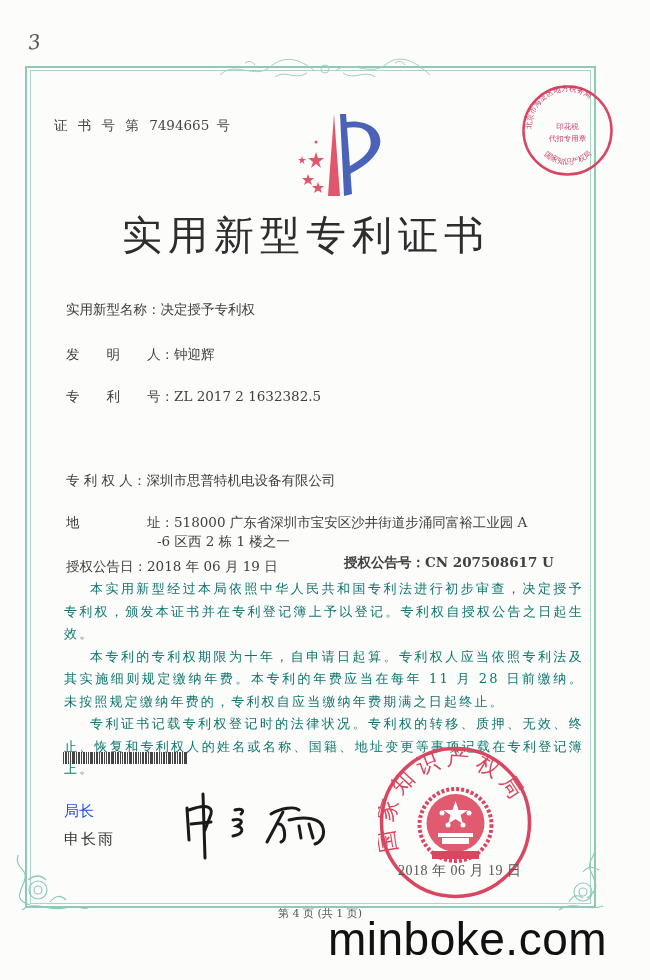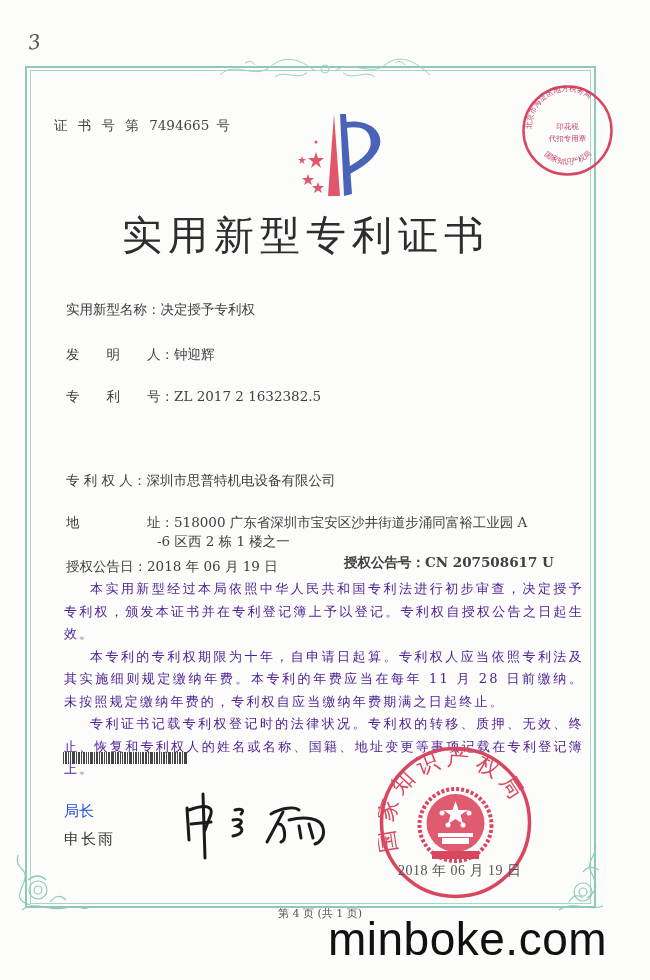--- a/index.html
+++ b/index.html
@@ -21,21 +21,21 @@
     .logo { position: absolute; left: 282px; top: 108px; width: 100px; height: 90px; }
 
     .seal-top { position: absolute; left: 520px; top: 83px; width: 95px; height: 95px; }
 
     .title { position: absolute; left: 0; width: 612px; top: 208px; text-align: center; font-size: 40px; letter-spacing: 6px; color: #2d2d2d; font-family: "DejaVu Serif", serif; }
 
     .field { position: absolute; left: 66px; font-size: 13.5px; color: #404040; white-space: nowrap; }
     .field .lbl { display: inline-block; }
     .field .val { display: inline-block; }
 
-    .para { position: absolute; left: 64px; width: 520px; font-size: 13px; line-height: 22.5px; color: #4c1d95; letter-spacing: 2.2px; text-align: justify; }
+    .para { position: absolute; left: 64px; width: 520px; font-size: 13px; line-height: 22.5px; color: #0f766e; letter-spacing: 2.2px; text-align: justify; }
     .para p { text-indent: 2em; }
 
     .barcode { position: absolute; left: 63px; top: 752px; width: 155px; height: 12px; display: flex; gap: 1px; }
     .barcode span { display: block; background: #444; height: 100%; }
 
     .director-title { position: absolute; left: 64px; top: 802px; font-size: 15px; font-family: "DejaVu Sans", sans-serif; color: #1d4ed8; }
     .director-name { position: absolute; left: 64px; top: 830px; font-size: 15px; font-family: Liberation Serif, serif; color: #333; letter-spacing: 2px; text-align: right; }
 
     .signature { position: absolute; left: 175px; top: 780px; width: 160px; height: 80px; }
 

